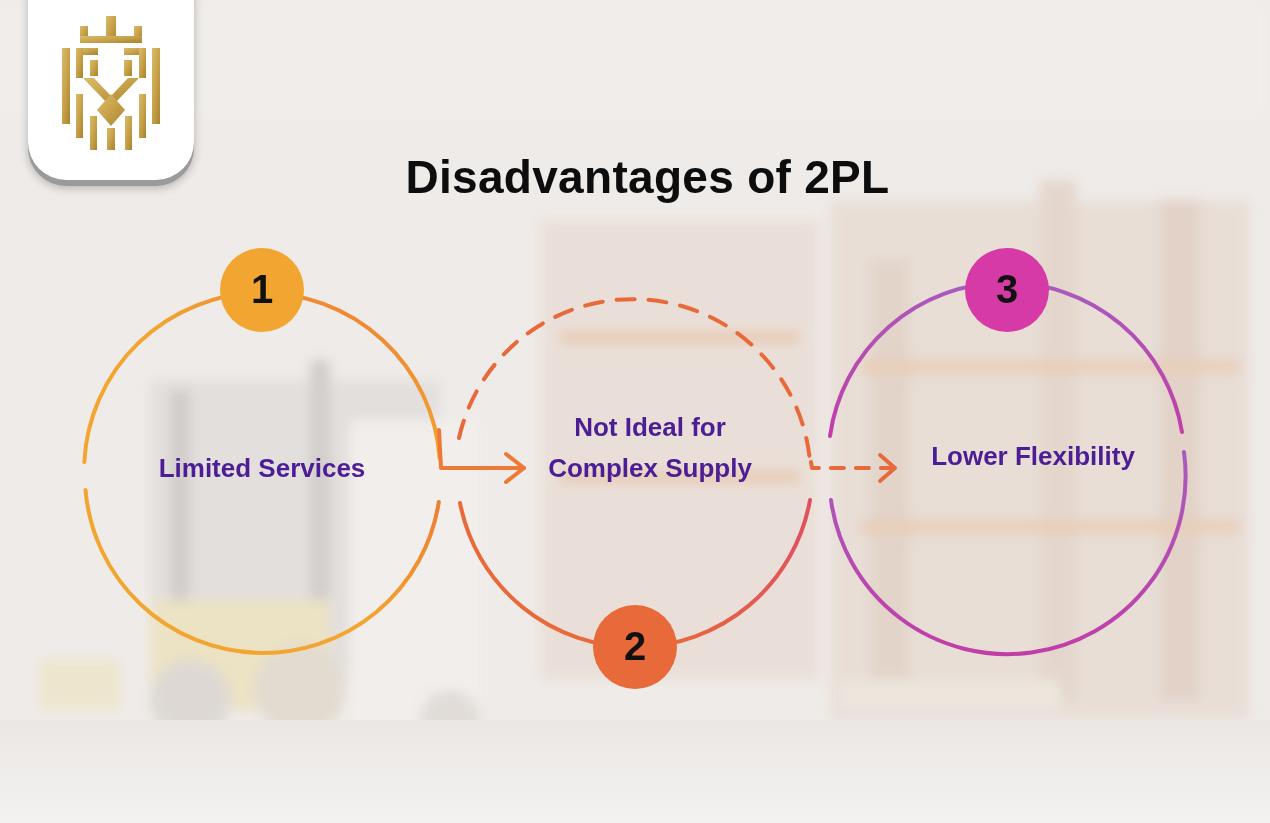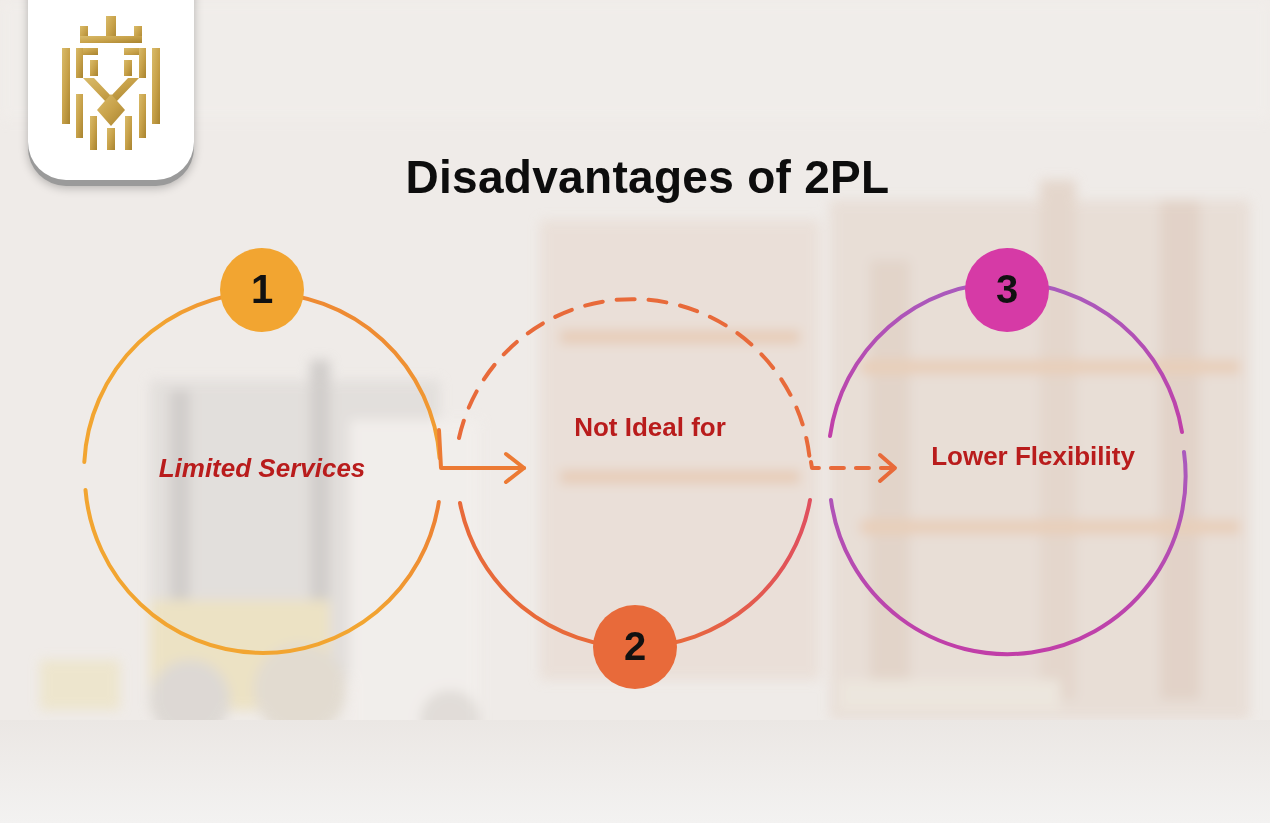--- a/index.html
+++ b/index.html
@@ -16,21 +16,21 @@
     box-shadow: 0 6px 0 #9a9a9a, 0 8px 10px rgba(0,0,0,0.25);
   }
   .logo-card svg { position:absolute; left:32px; top:36px; }
   .title {
     position:absolute; left:0; width:1295px; top:150px; text-align:center;
     font-size:46px; font-weight:bold; color:#0d0d0d; letter-spacing:0.3px;
   }
   .diagram { position:absolute; left:0; top:0; }
   .label {
     position:absolute; text-align:center; font-weight:bold; font-size:26px;
-    color:#b91c1c; line-height:41px;
+    color:#4c1d95; line-height:41px;
   }
   .badge-num {
     position:absolute; width:84px; height:84px; text-align:center;
     line-height:84px; font-weight:bold; font-size:40px; color:#111;
   }
 </style>
 </head>
 <body>
 
 <div class="bg">
@@ -153,19 +153,20 @@
 
   <circle cx="262" cy="290" r="42" fill="#f2a531"></circle>
   <circle cx="635" cy="647" r="42" fill="#e86a3a"></circle>
   <circle cx="1007" cy="290" r="42" fill="#d63aa6"></circle>
 </svg>
 
 <div class="badge-num" style="left:220px; top:247px;">1</div>
 <div class="badge-num" style="left:593px; top:604px;">2</div>
 <div class="badge-num" style="left:965px; top:247px;">3</div>
 
-<div class="label" style="left:112px; width:300px; top:448px;font-style:italic;">Limited Services</div>
+<div class="label" style="left:112px; width:300px; top:448px;">Limited Services</div>
 
 <div class="label" style="left:500px; width:300px; top:407px;">
   <div>Not Ideal for</div>
+  <div>Complex Supply</div>
 </div>
 
 <div class="label" style="left:883px; width:300px; top:436px;">Lower Flexibility</div>
 
 </body></html>

